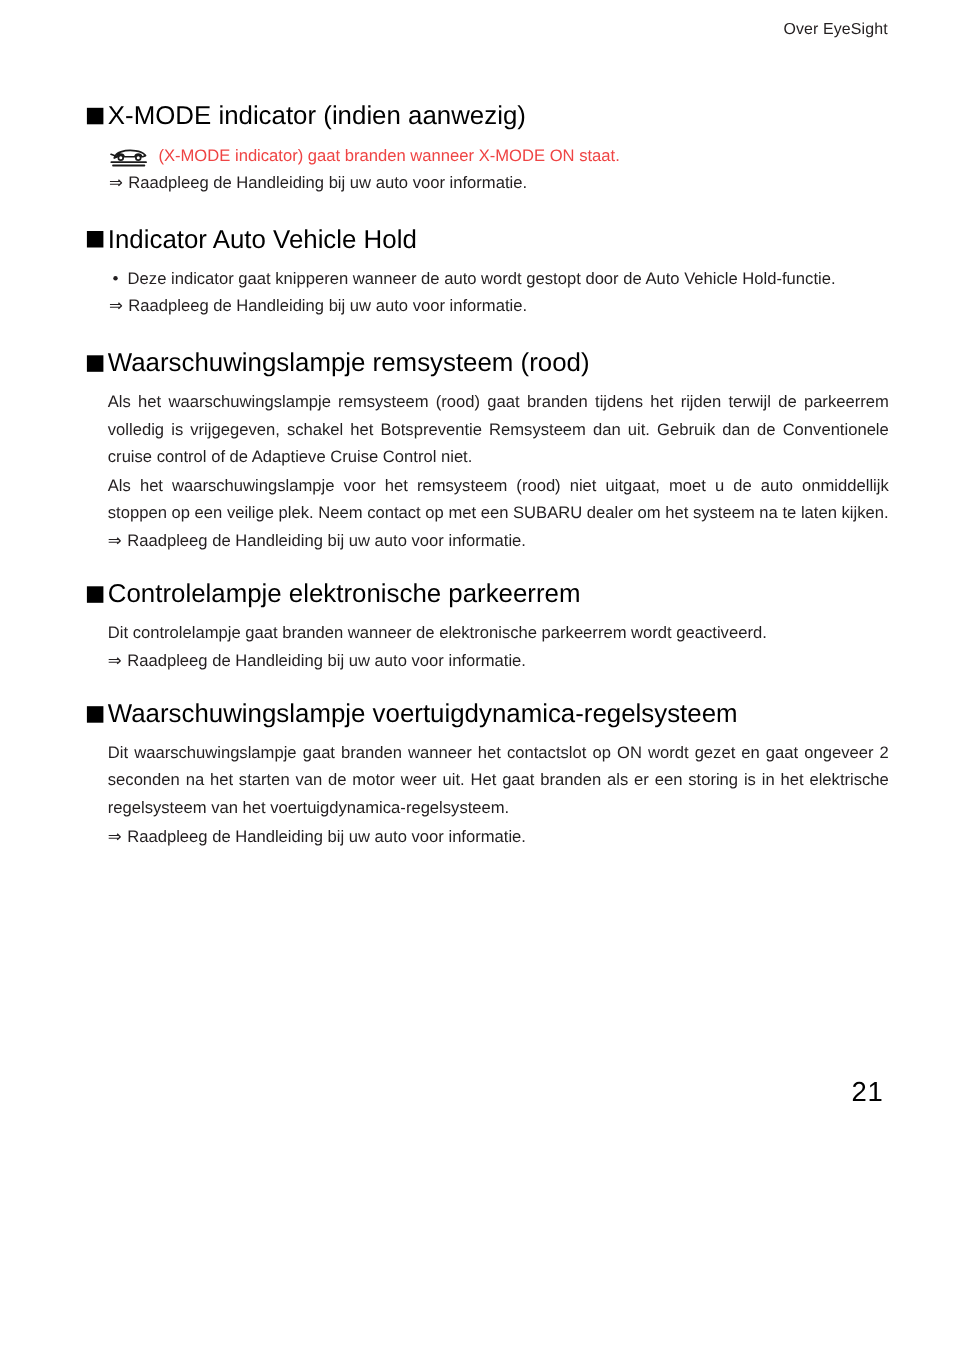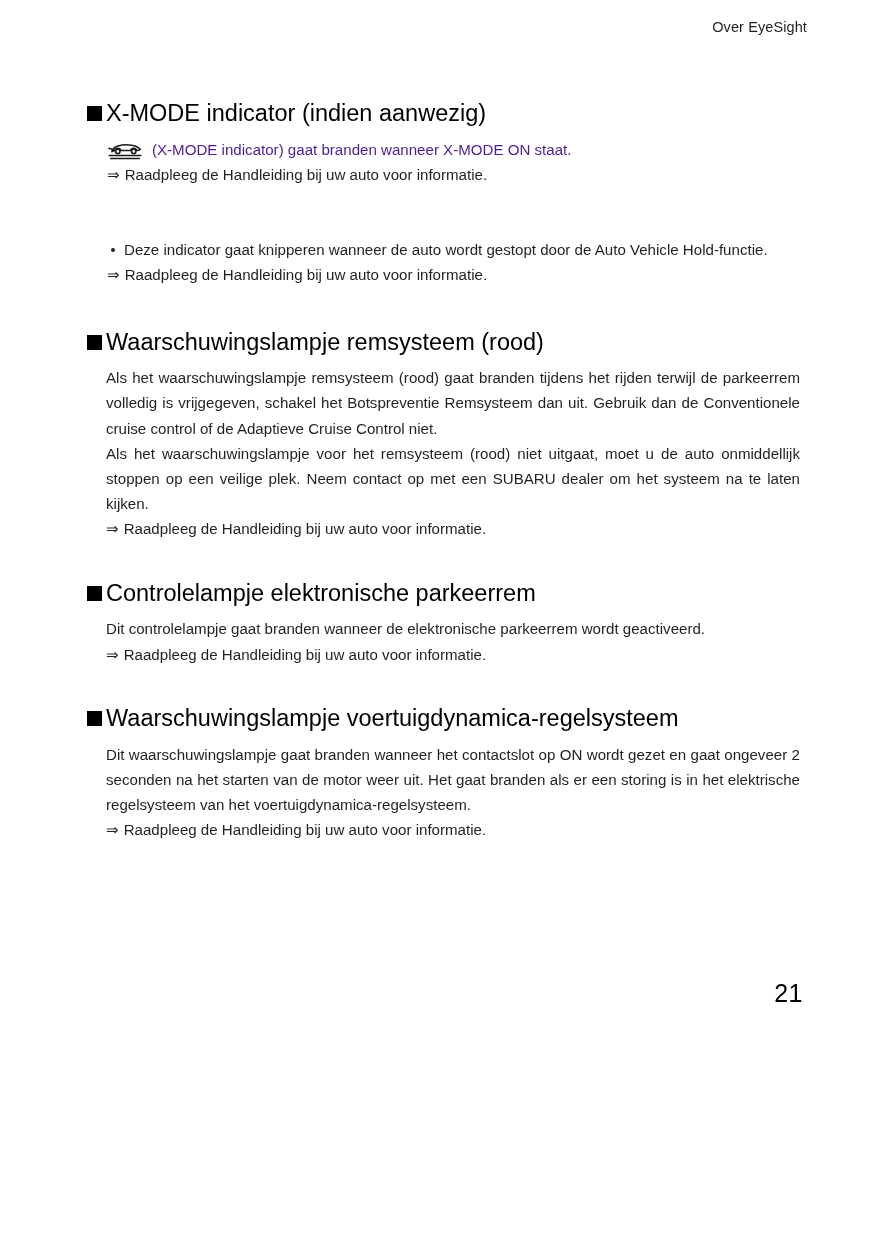--- a/index.html
+++ b/index.html
@@ -36,21 +36,21 @@
 
   
   .content {
     position: absolute;
     left: 79px;
     top: 92px;
     width: 729px;
   }
 
   
-  .section { margin: 8px; }
+  .section { margin: 0; }
   .sec-head {
     display: flex;
     align-items: center;
     font-size: 23.5px;
     line-height: 1.18;
     color: #000;
     white-space: nowrap;
   }
   .sec-head .sq {
     display: inline-block;
@@ -114,21 +114,21 @@
     border-radius: 50%;
     background: #231f20;
   }
 
   
   .icon-line {
     display: flex;
     align-items: center;
     font-size: 15.1px;
     line-height: 25.2px;
-    color: #4c1d95;
+    color: #ef4444;
     white-space: nowrap;
   }
   .xmode-icon {
     flex: 0 0 auto;
     width: 36px;
     height: 21px;
     margin-right: 9px;
     position: relative;
     top: 1px;
   }
@@ -188,20 +188,24 @@
         <div class="ref-line">
           <span class="arrow">⇒</span>
           <span>Raadpleeg de Handleiding bij uw auto voor informatie.</span>
         </div>
       </div>
     </div>
 
     <div class="gap-sec"></div>
 
     <div class="section">
+      <div class="sec-head">
+        <span class="sq"></span>
+        <span class="htext">Indicator Auto Vehicle Hold</span>
+      </div>
       <div class="gap-head-body"></div>
       <div class="body-block indent-1">
         <ul class="bullets">
           <li>
             <span class="dot"></span>
             <span>Deze indicator gaat knipperen wanneer de auto wordt gestopt door de Auto Vehicle Hold-functie.</span>
           </li>
         </ul>
         <div class="ref-line">
           <span class="arrow">⇒</span>

